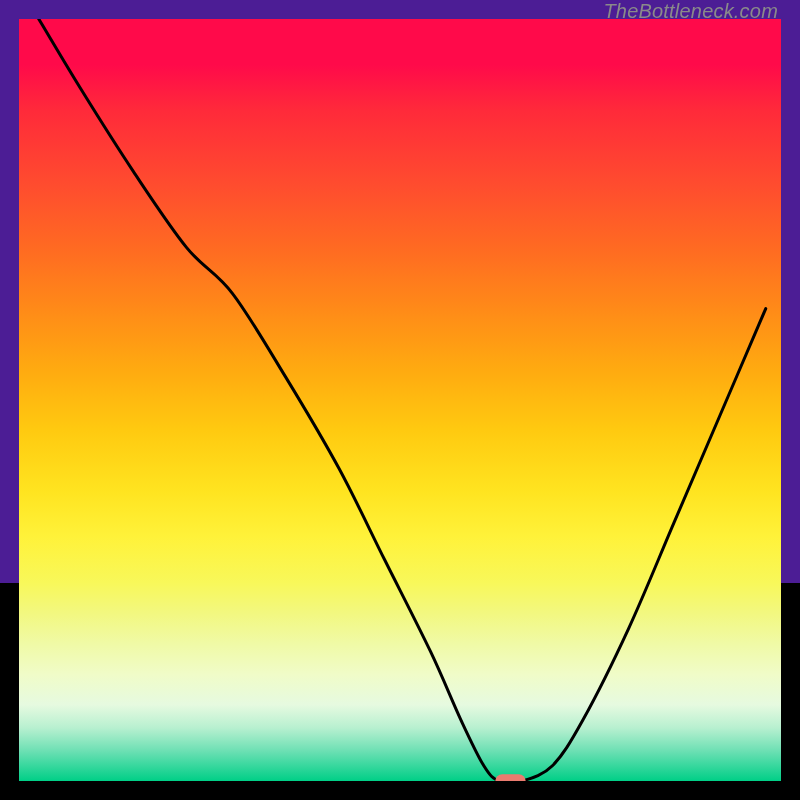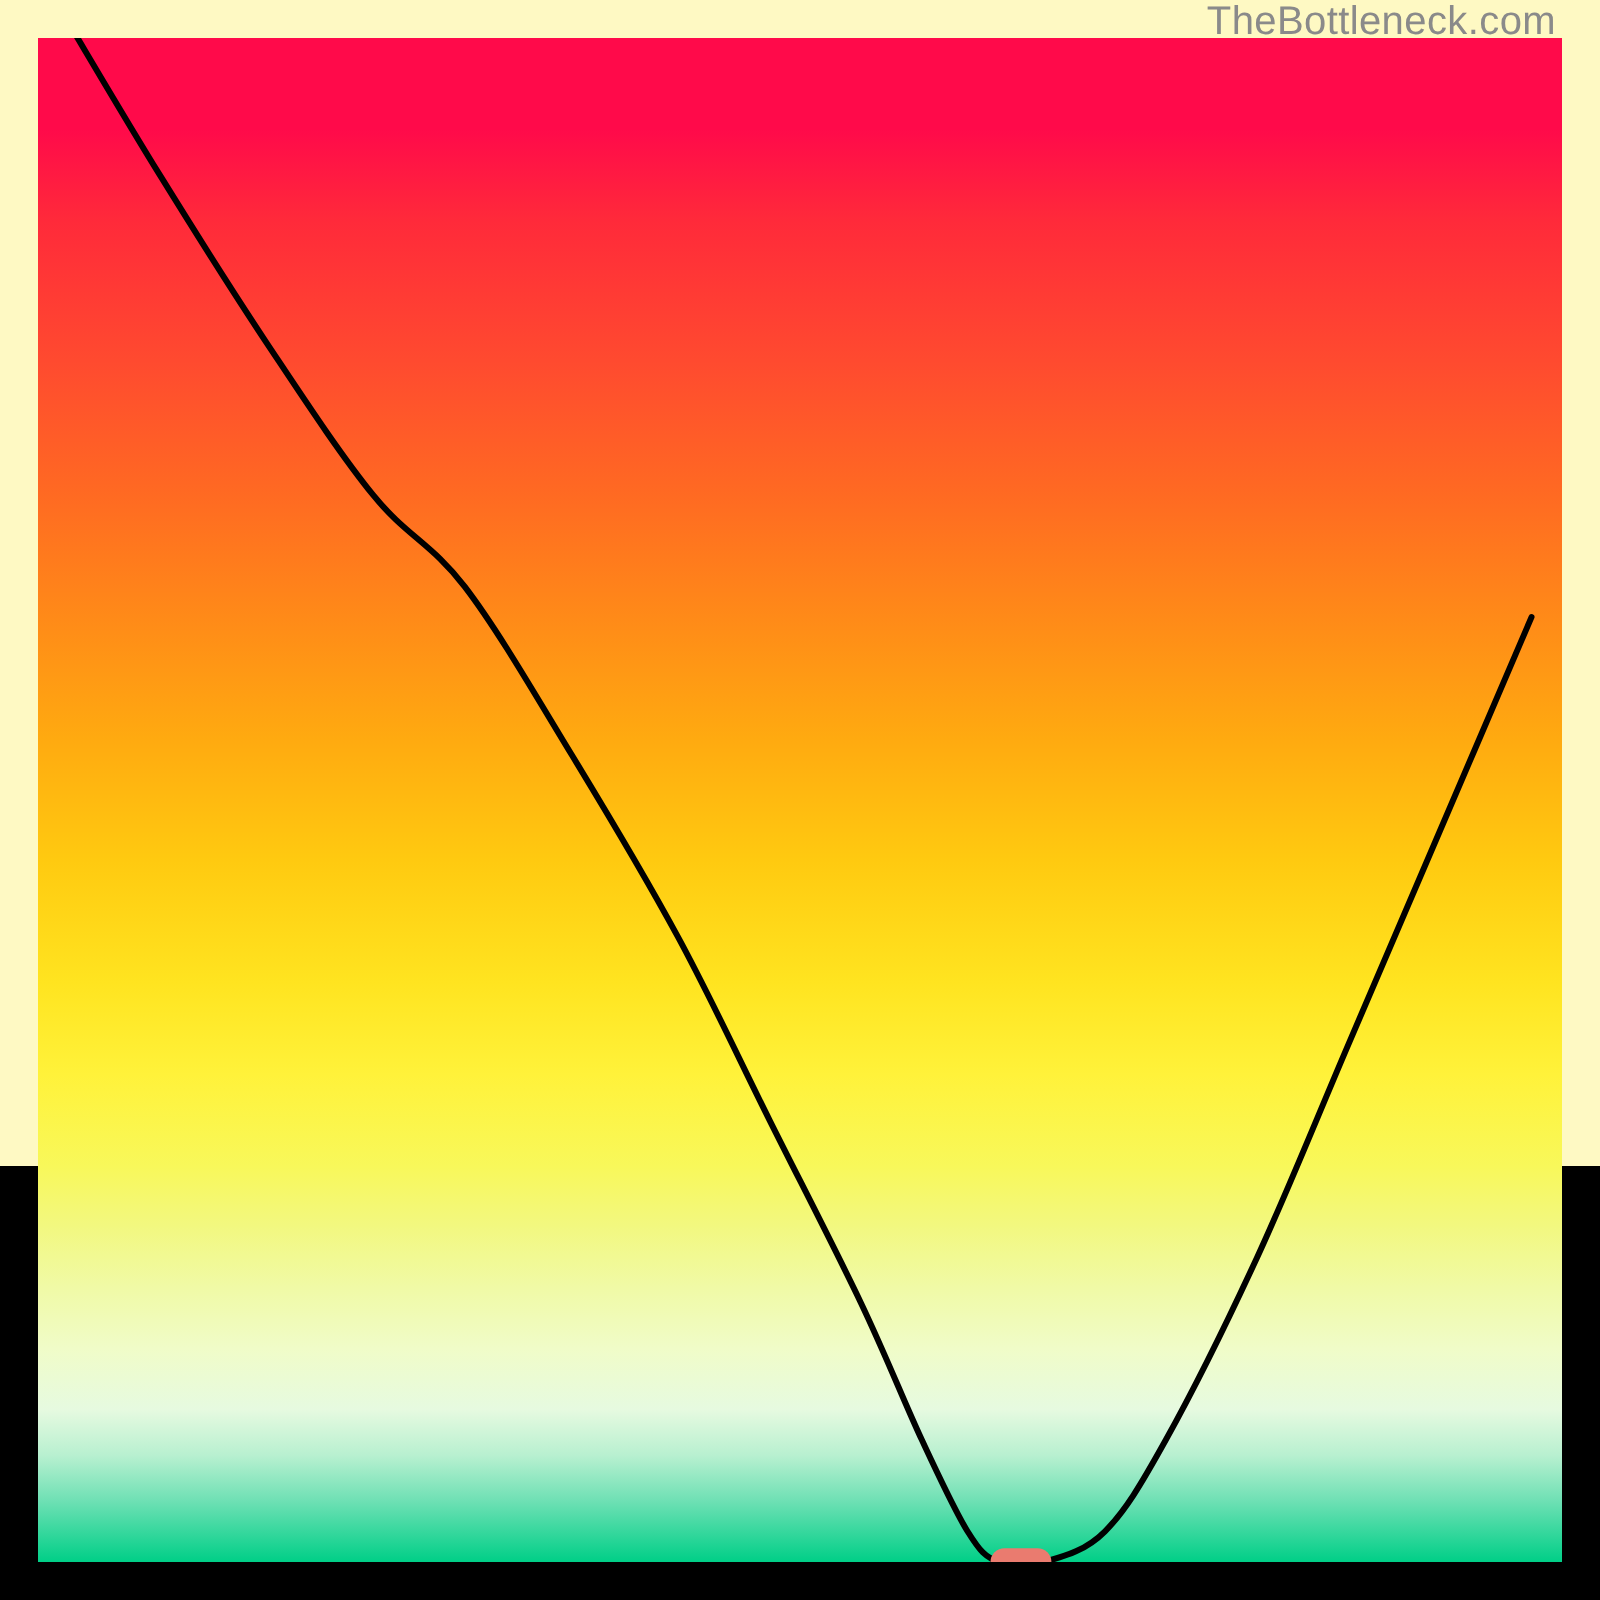--- a/index.html
+++ b/index.html
@@ -8,21 +8,22 @@
     width: 800px;
     height: 800px;
     background: #000;
     overflow: hidden;
     font-family: Arial, Helvetica, sans-serif;
   }
   .frame {
     position: relative;
     width: 800px;
     height: 583px;
-    background: #fef9c3;
+    background: #4c1d95;
+    font-style: italic;
   }
   
   .plot {
     position: absolute;
     left: 19px;
     top: 19px;
     width: 762px;
     height: 762px;
     
     background: linear-gradient(

